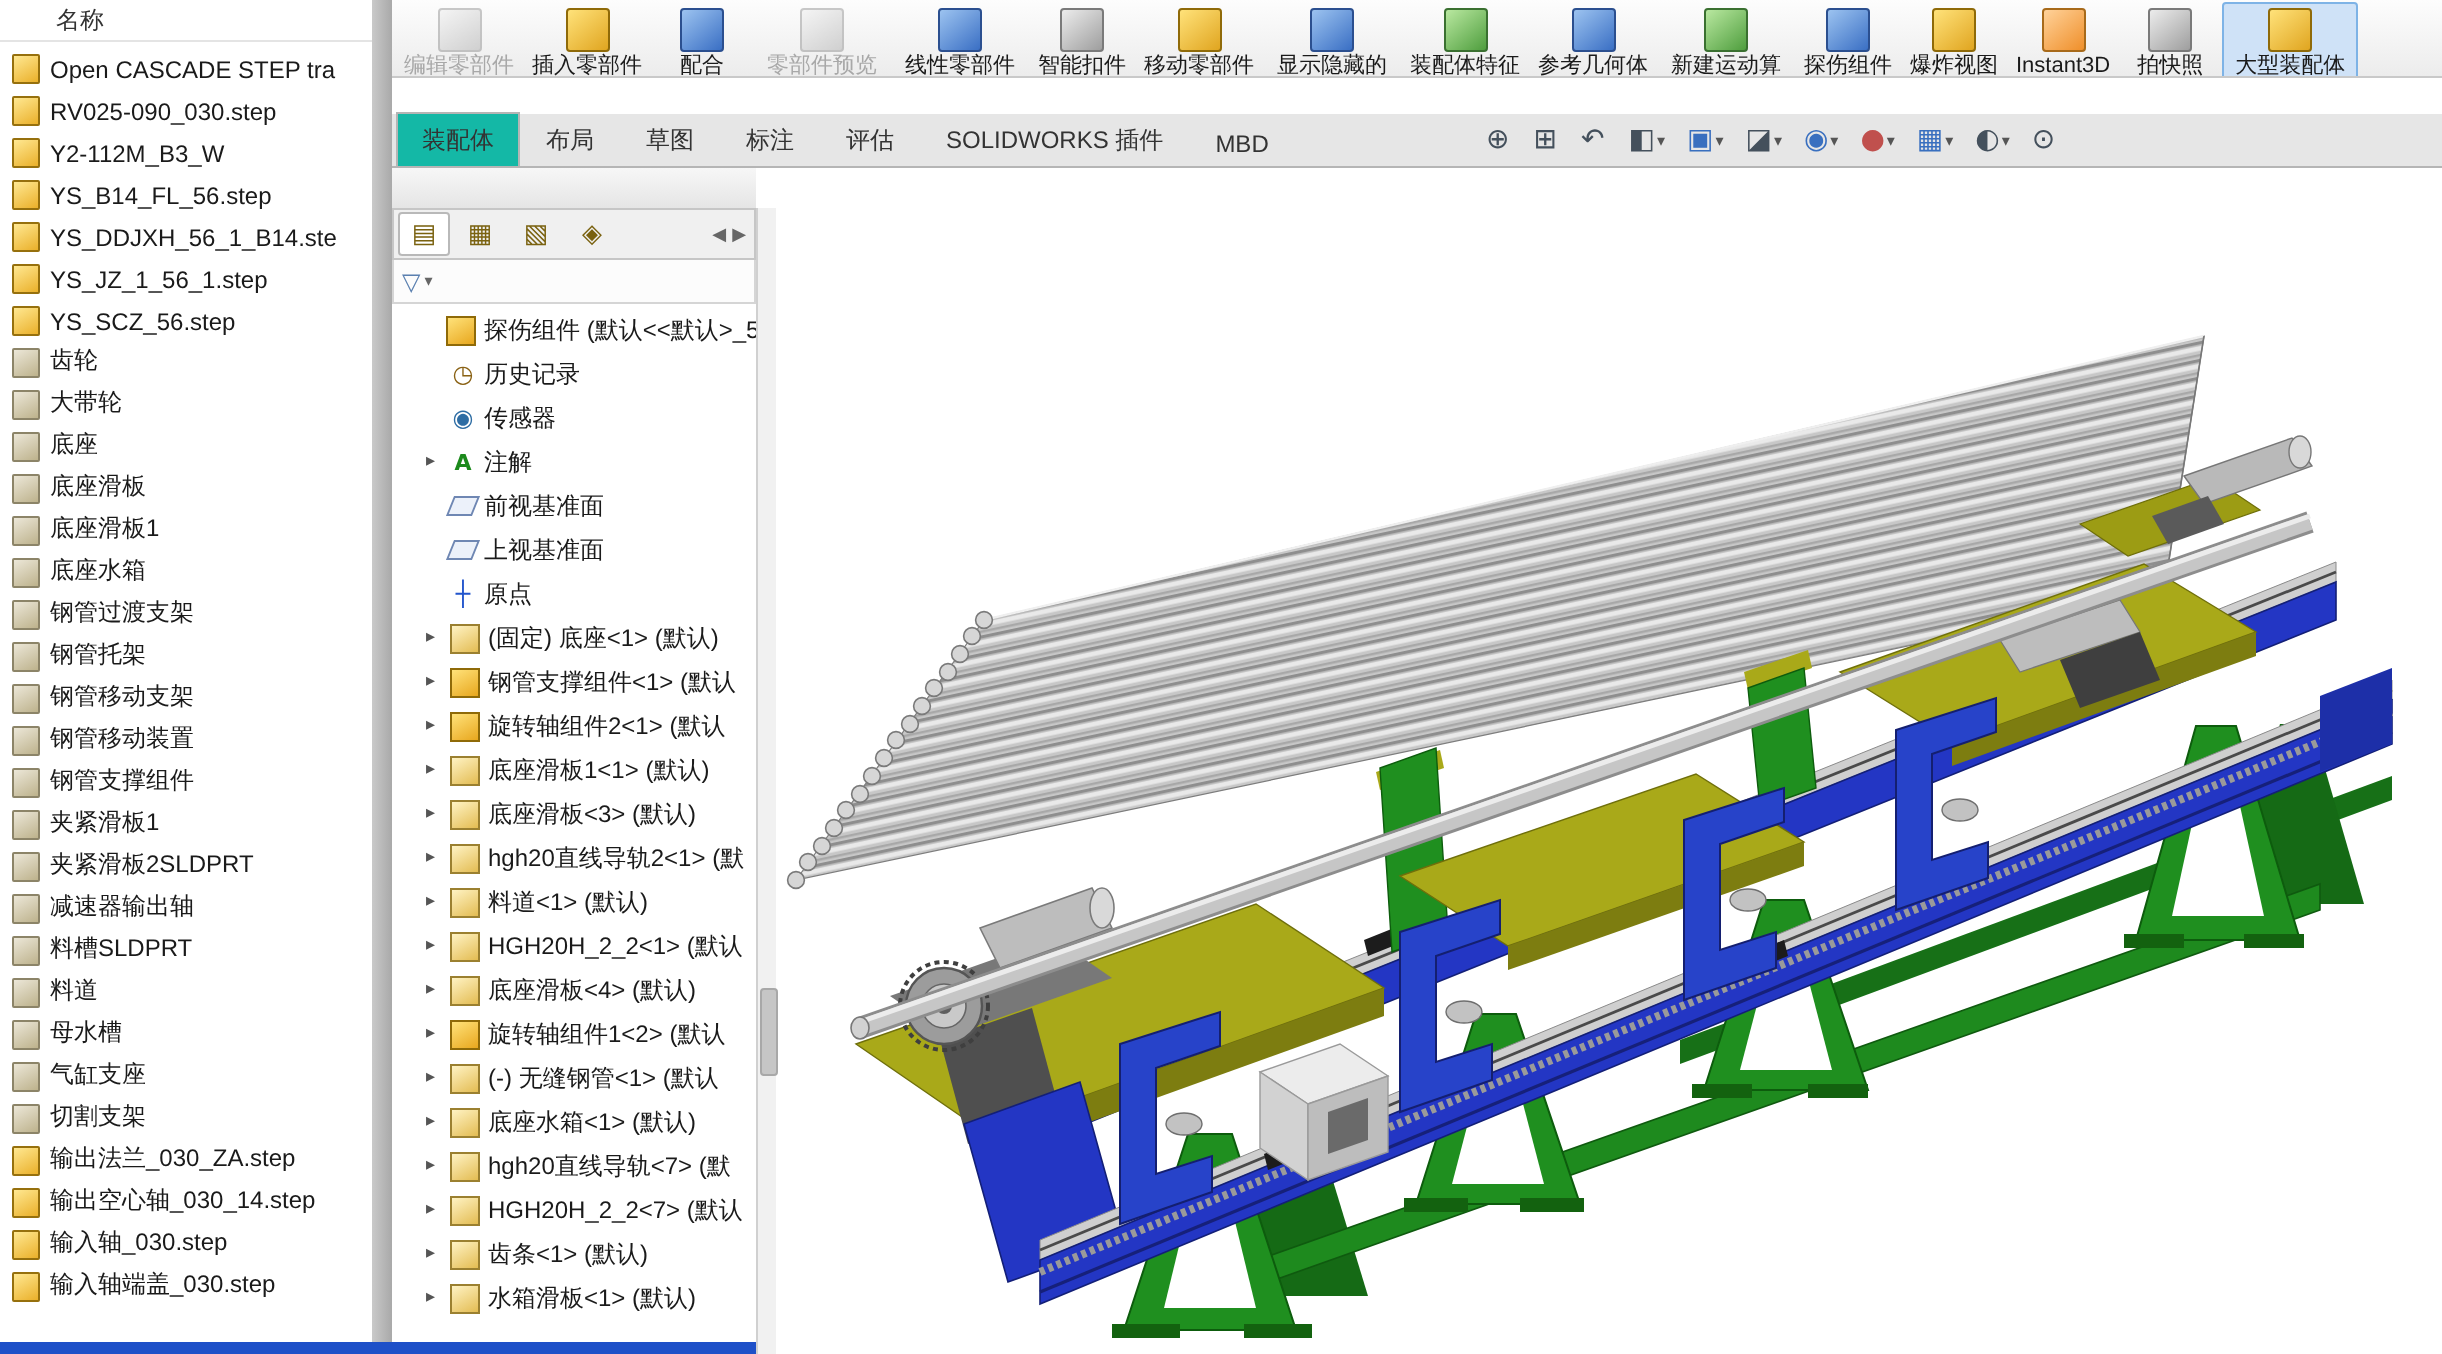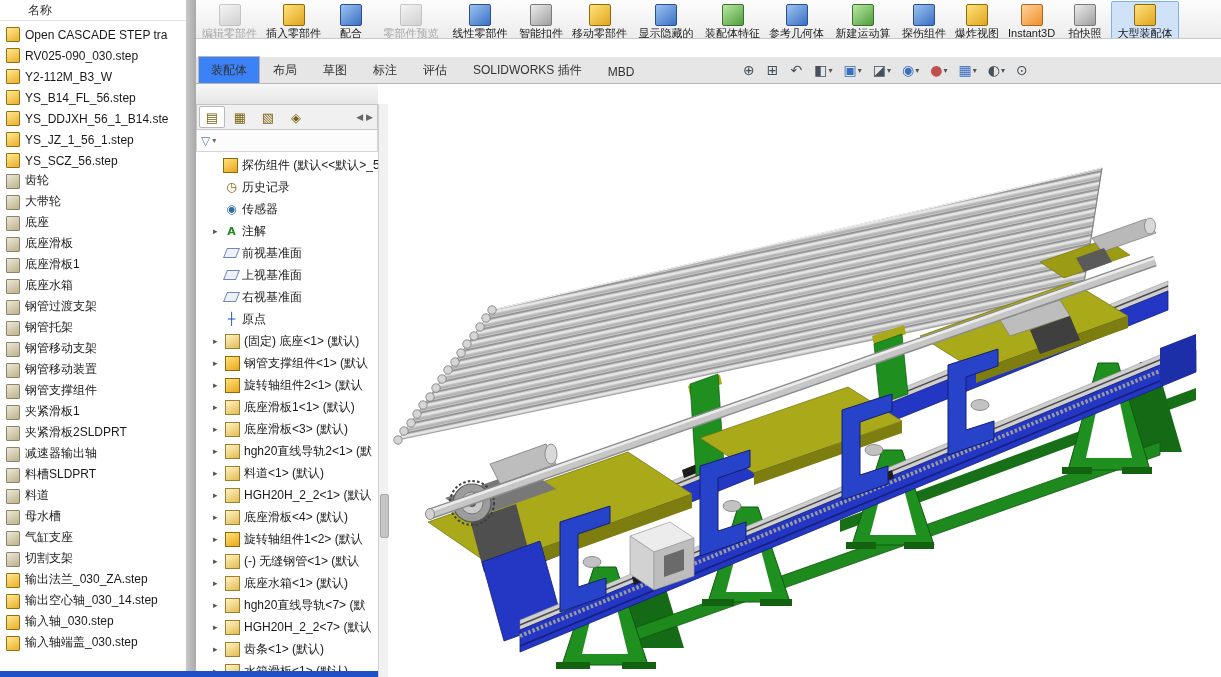--- a/index.html
+++ b/index.html
@@ -31,21 +31,21 @@
   .hue-green{background:linear-gradient(140deg,#b9e8a0,#4f9e3e);border-color:#3a7030}
   .hue-gray{background:linear-gradient(140deg,#ececec,#9e9e9e);border-color:#7a7a7a}
   .hue-orange{background:linear-gradient(140deg,#ffd29a,#ef8f2a);border-color:#a86a1a}
   .tb-label{word-break:break-all}
   .tb-caret{font-size:8px;line-height:8px;color:#555}
 
   
   .tabsbar{position:absolute;left:196px;top:57px;width:1025px;height:27px;background:#e6e6e6;border-bottom:1px solid #b5b5b5;box-sizing:border-box}
   .tabs{position:absolute;left:2px;bottom:0;display:flex;align-items:flex-end;height:26px}
   .tab{padding:5px 12px 4px 12px;color:#333;border:1px solid transparent;border-bottom:none}
-  .tab.active{background:#3b82f6;border-color:#b5b5b5;}
+  .tab.active{background:#14b8a6;border-color:#b5b5b5;}
   .hud{position:absolute;left:545px;top:2px;height:22px;display:flex;align-items:center;gap:7px}
   .hud-btn{display:flex;align-items:center;gap:1px;padding:1px 2px;border-radius:2px}
   .hud-glyph{font-family:"DejaVu Sans",sans-serif;font-size:14px;line-height:16px;color:#44505c}
   .c-red{color:#c0504d}.c-blue{color:#396fbf}
   .hud-caret{font-size:8px;color:#555}
 
   
   .viewport{position:absolute;left:196px;top:84px;width:1025px;height:593px;background:#fff;overflow:hidden;z-index:1}
 
   
@@ -650,27 +650,20 @@
     </div>
 
     <div class="tree-item lvl1">
       <span class="tw"></span>
       <span class="ti ti-plane">
         <span></span>
       </span>
       <span class="tlabel">上视基准面</span>
     </div>
 
-    <div class="tree-item lvl1">
-      <span class="tw"></span>
-      <span class="ti ti-plane">
-        <span></span>
-      </span>
-      <span class="tlabel">右视基准面</span>
-    </div>
 
     <div class="tree-item lvl1">
       <span class="tw"></span>
       <span class="ti ti-origin">
         <span>┼</span>
       </span>
       <span class="tlabel">原点</span>
     </div>
 
     <div class="tree-item lvl1">

